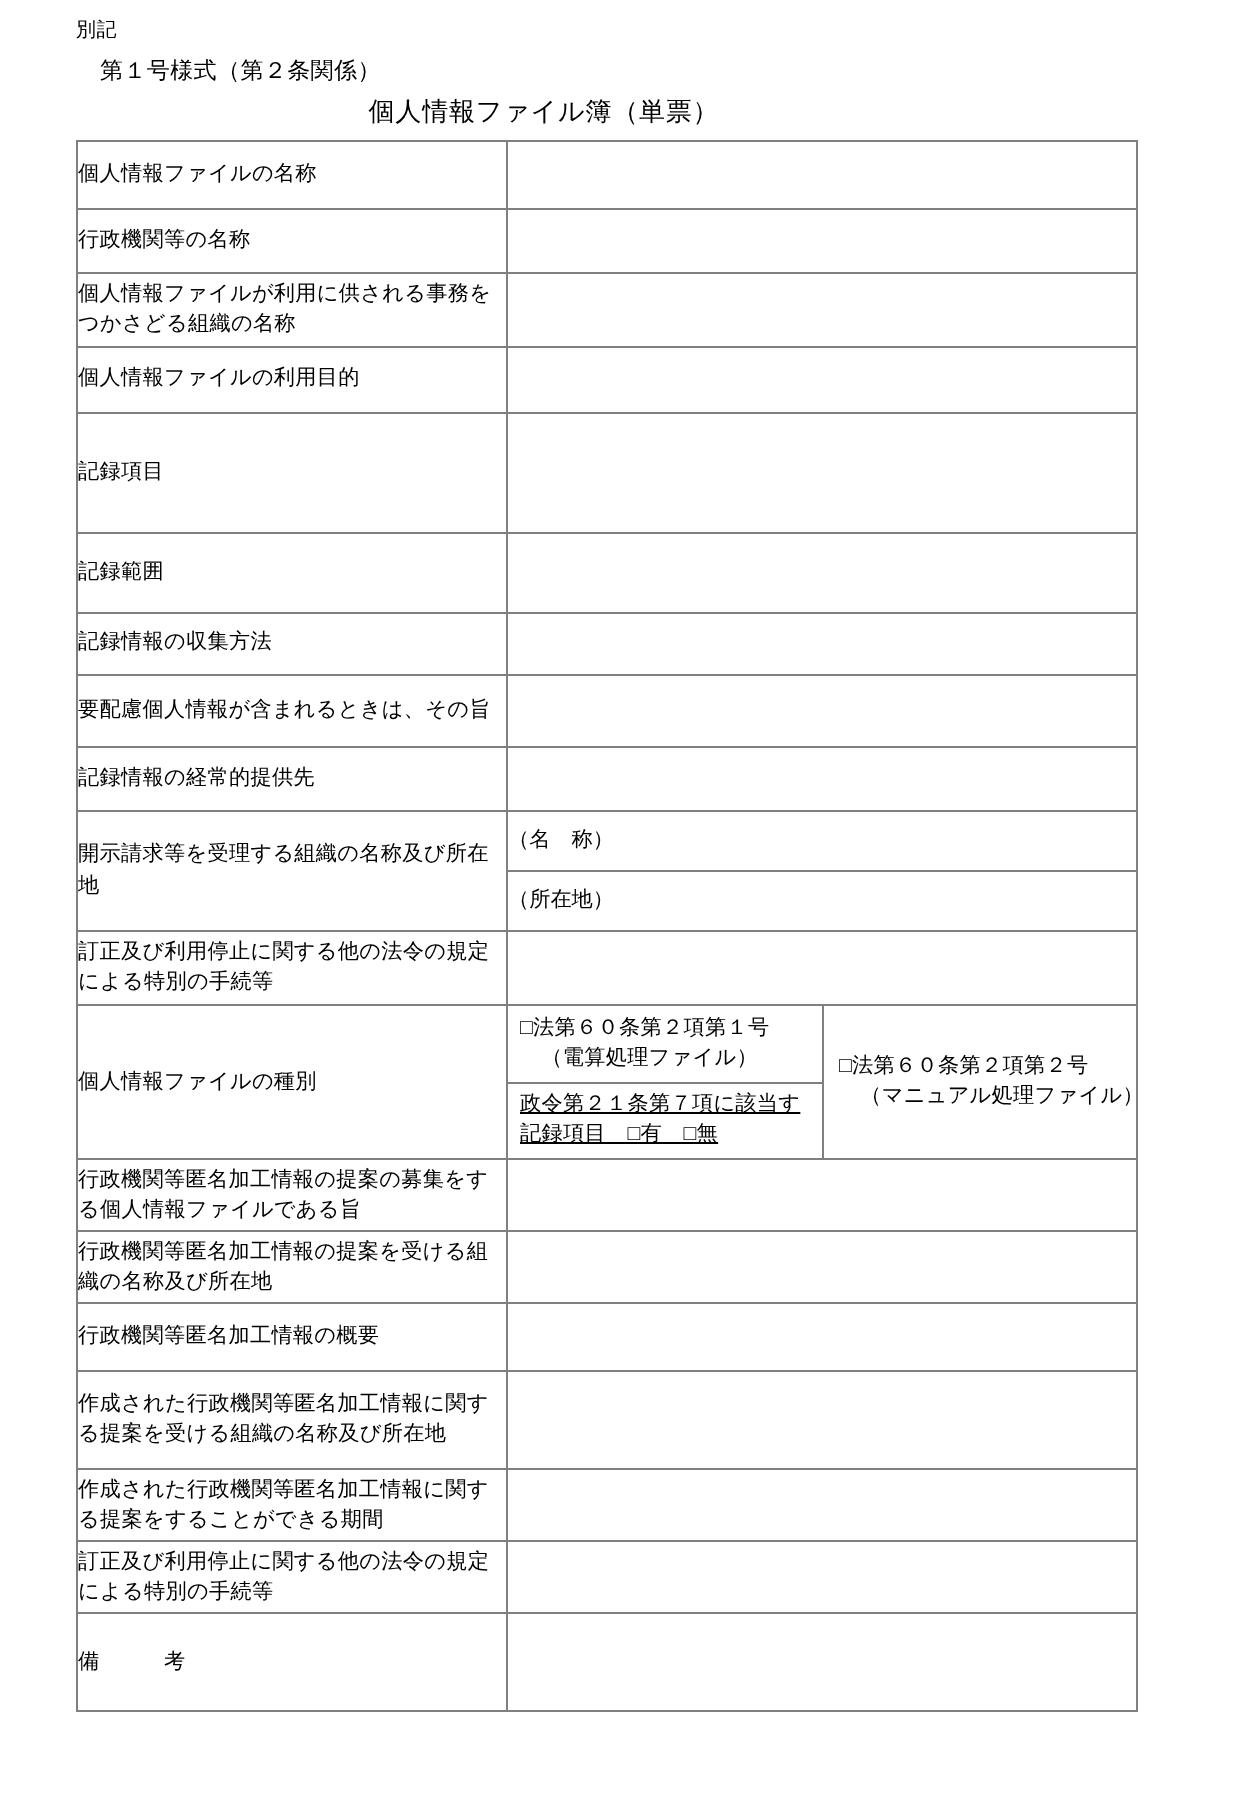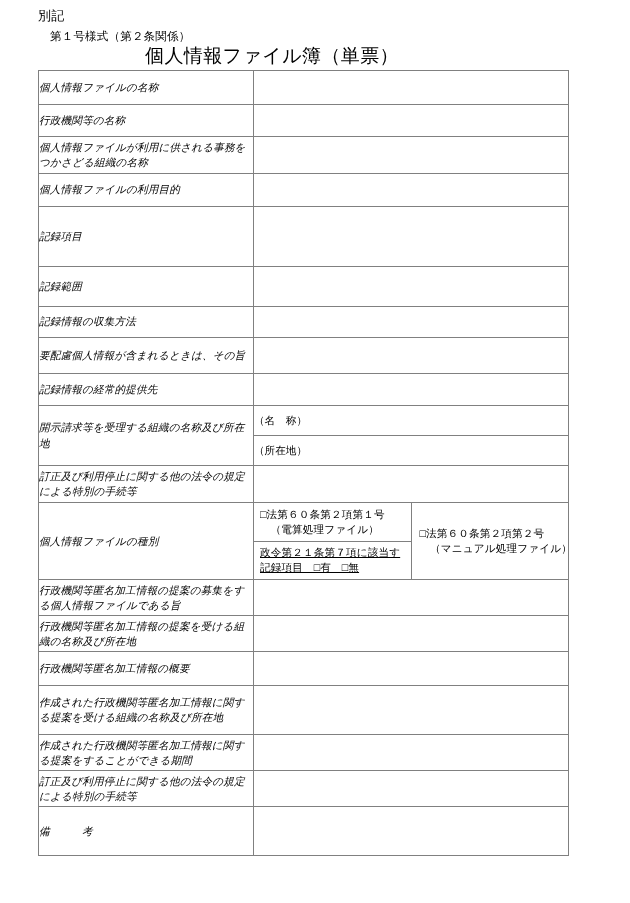--- a/index.html
+++ b/index.html
@@ -19,39 +19,39 @@
     position: absolute;
     left: 0; top: 0;
     width: 630px; height: 903px;
     overflow: hidden;
   }
 
   
   .hdr-betsuki {
     position: absolute;
     left: 38px; top: 9px;
-    font-size: 13px;
+    font-size: 10px;
     line-height: 14px;
     letter-spacing: 0.2px;
     white-space: nowrap;
   }
   .hdr-yoshiki {
     position: absolute;
     left: 50px; top: 29px;
     font-size: 11.5px;
     line-height: 14px;
     letter-spacing: 0.2px;
     white-space: nowrap;
   }
   .hdr-title {
     position: absolute;
     left: 0; top: 48px;
     width: 520px;
     text-align: center;
-    font-size: 19px;
+    font-size: 13px;
     line-height: 16px;
     letter-spacing: 0.4px;
     padding-left: 24px;
     box-sizing: border-box;
     white-space: nowrap;
   }
 
   
   .form-table {
     position: absolute;
@@ -65,21 +65,20 @@
   .form-table td {
     border: 1px solid #808080;
     padding: 0;
     vertical-align: middle;
     line-height: 1.45;
   }
   .lbl {
     width: 215px;
     padding: 4px 6px 4px 8px;
     letter-spacing: 0.15px;
-    font-style: italic;
   }
   .val {
     padding: 4px 6px;
   }
 
   
   .sub-table {
     width: 100%;
     border-collapse: collapse;
     table-layout: fixed;

